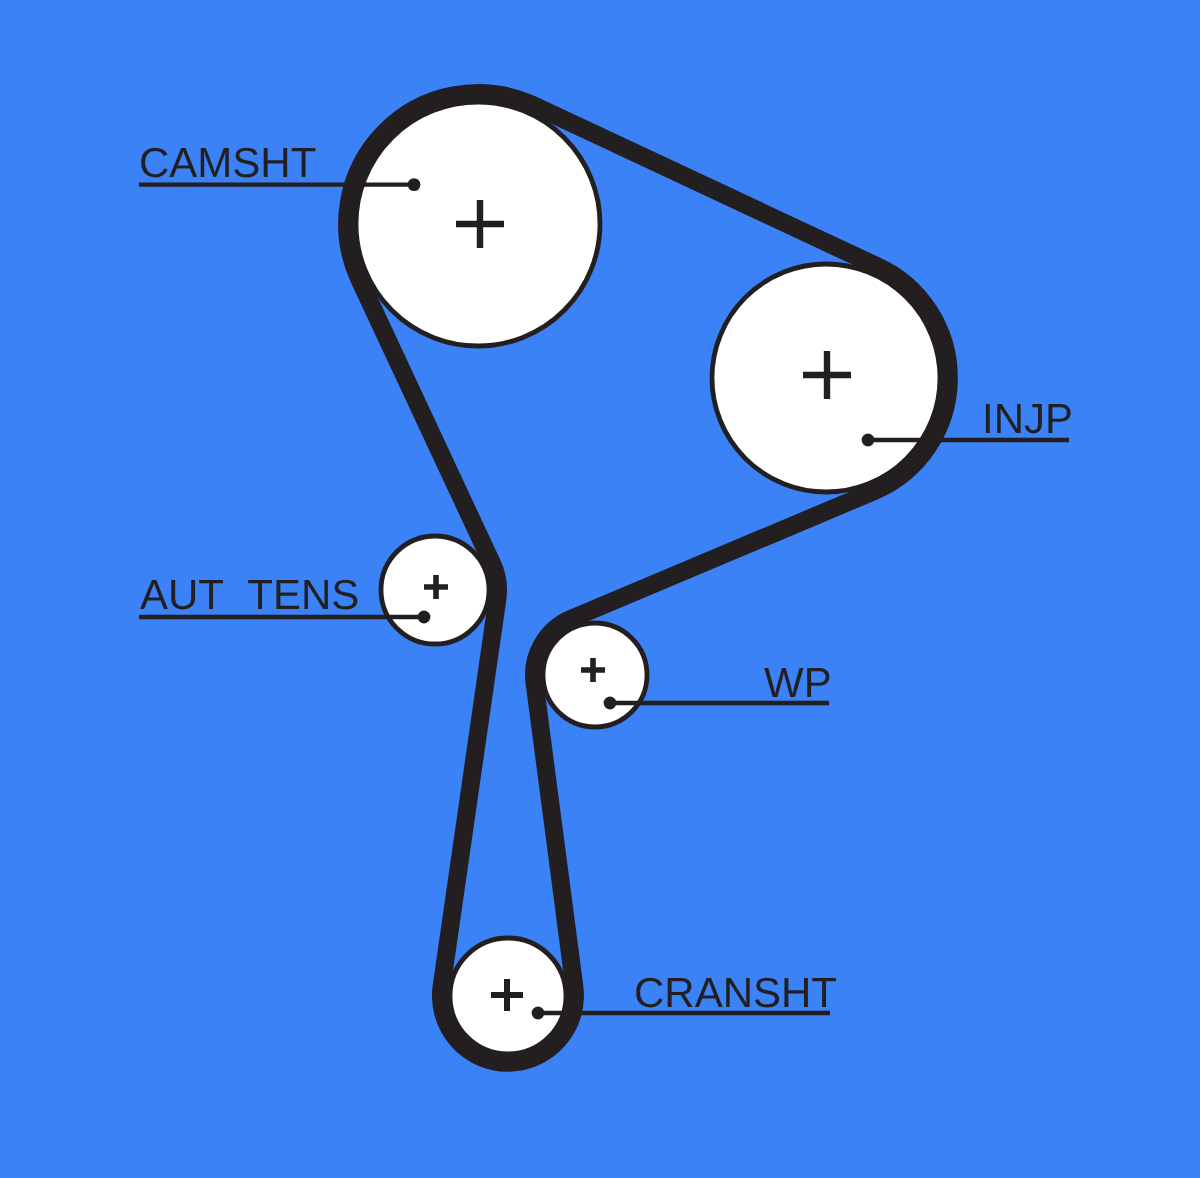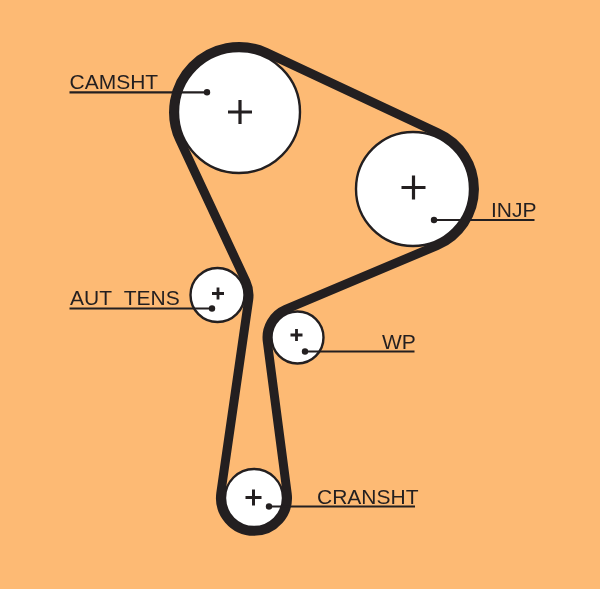--- a/index.html
+++ b/index.html
@@ -4,21 +4,21 @@
 <style>
   html, body {
     margin: 0;
     padding: 0;
     background: #ffffff;
   }
   .stage {
     position: relative;
     width: 600px;
     height: 589px;
-    background: #fdba74;
+    background: #3b82f6;
     overflow: hidden;
   }
   svg {
     display: block;
   }
   .pulley-circle {
     fill: #ffffff;
     stroke: #231f20;
     stroke-width: 2.4;
   }

